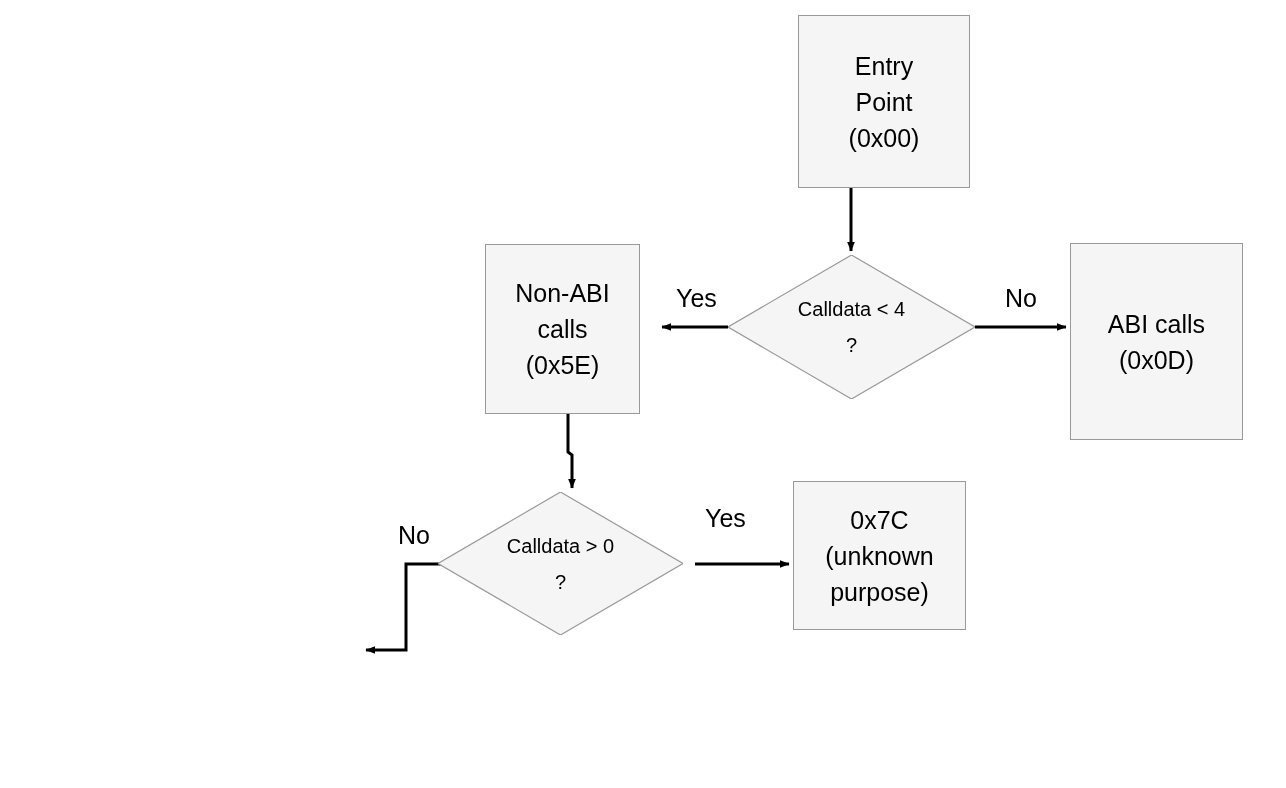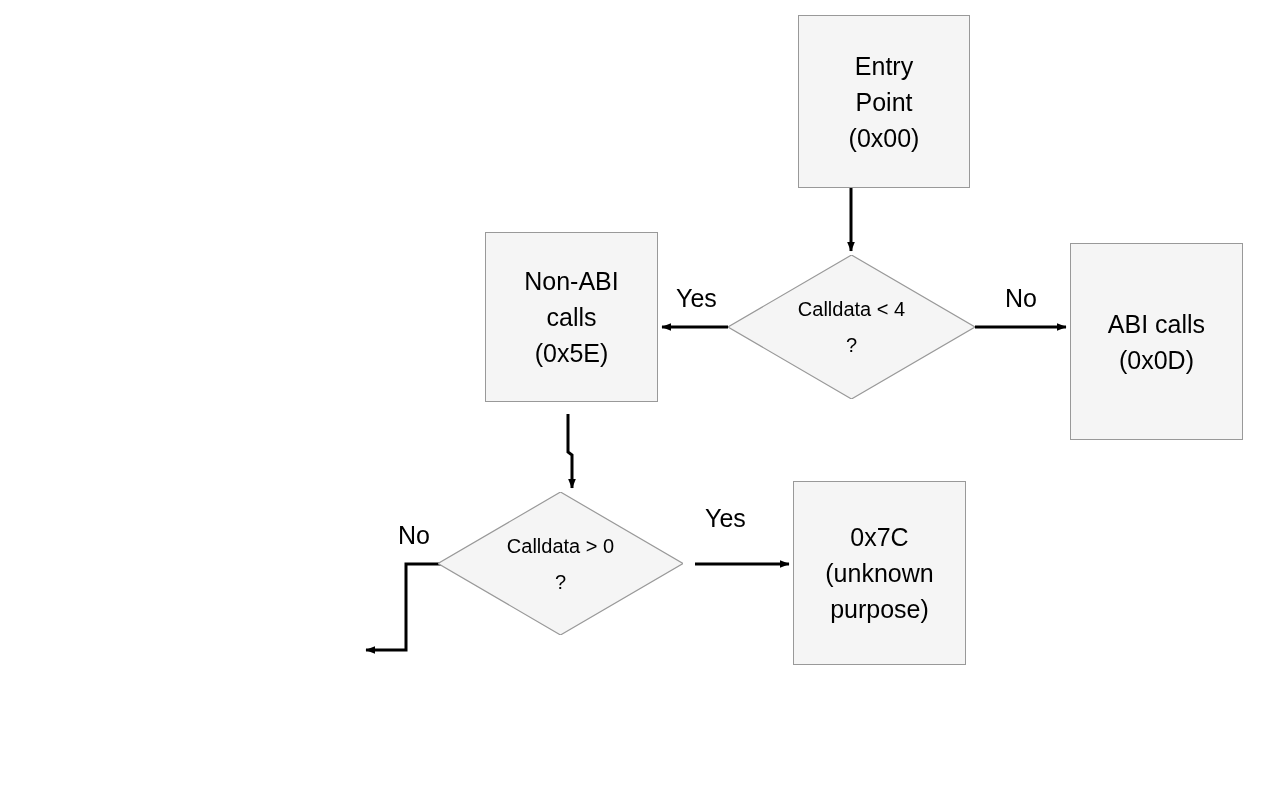--- a/index.html
+++ b/index.html
@@ -126,40 +126,40 @@
   </div>
 
   <div class="decision" style="left:728px; top:255px; width:247px; height:144px;">
     <svg class="diamond-shape" viewBox="0 0 247 144" preserveAspectRatio="none">
       <polygon points="123.5,0 247,72 123.5,144 0,72" fill="#f5f5f5" stroke="#999999" stroke-width="1.2"></polygon>
     </svg>
     <span class="node-text">Calldata &lt; 4
 ?</span>
   </div>
 
-  <div class="node process" style="left:485px; top:232px; width:173px; height:170px;">
+  <div class="node process" style="left:485px; top:244px; width:155px; height:170px;">
     <span class="node-text">Non-ABI
 calls
 (0x5E)</span>
   </div>
 
   <div class="node process" style="left:1070px; top:243px; width:173px; height:197px;">
     <span class="node-text">ABI calls
 (0x0D)</span>
   </div>
 
   <div class="decision" style="left:438px; top:492px; width:245px; height:143px;">
     <svg class="diamond-shape" viewBox="0 0 245 143" preserveAspectRatio="none">
       <polygon points="122.5,0 245,71.5 122.5,143 0,71.5" fill="#f5f5f5" stroke="#999999" stroke-width="1.2"></polygon>
     </svg>
     <span class="node-text">Calldata &gt; 0
 ?</span>
   </div>
 
-  <div class="node process" style="left:793px; top:481px; width:173px; height:184px;">
+  <div class="node process" style="left:793px; top:481px; width:173px; height:149px;">
     <span class="node-text">0x7C
 (unknown
 purpose)</span>
   </div>
 
 
   <div class="edge-label" style="left:676px; top:283px;">Yes</div>
 
   <div class="edge-label" style="left:1005px; top:283px;">No</div>
 

